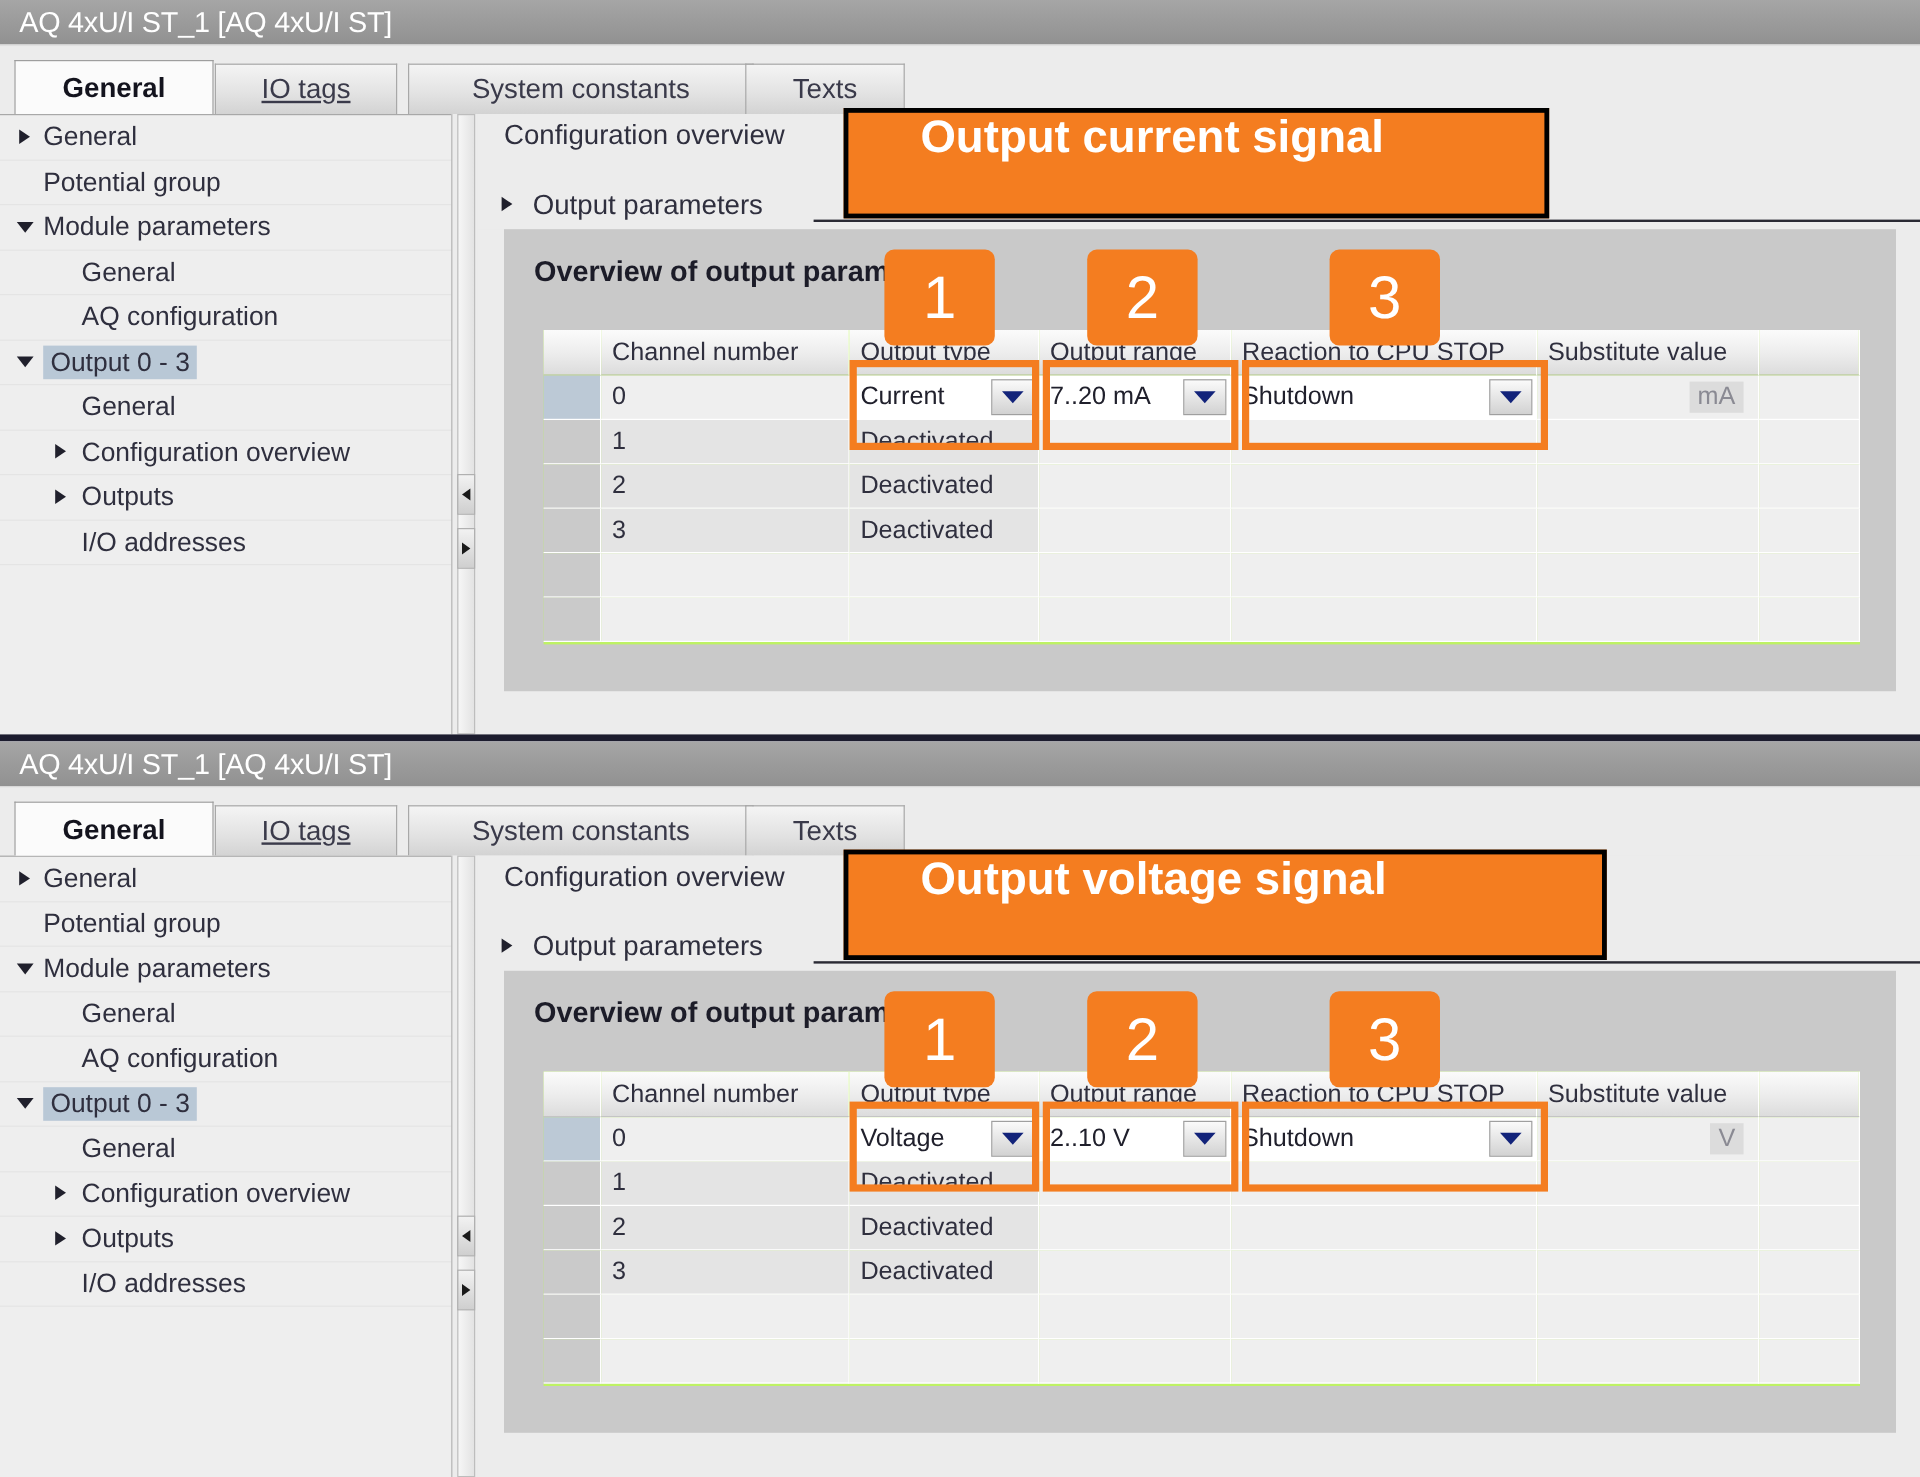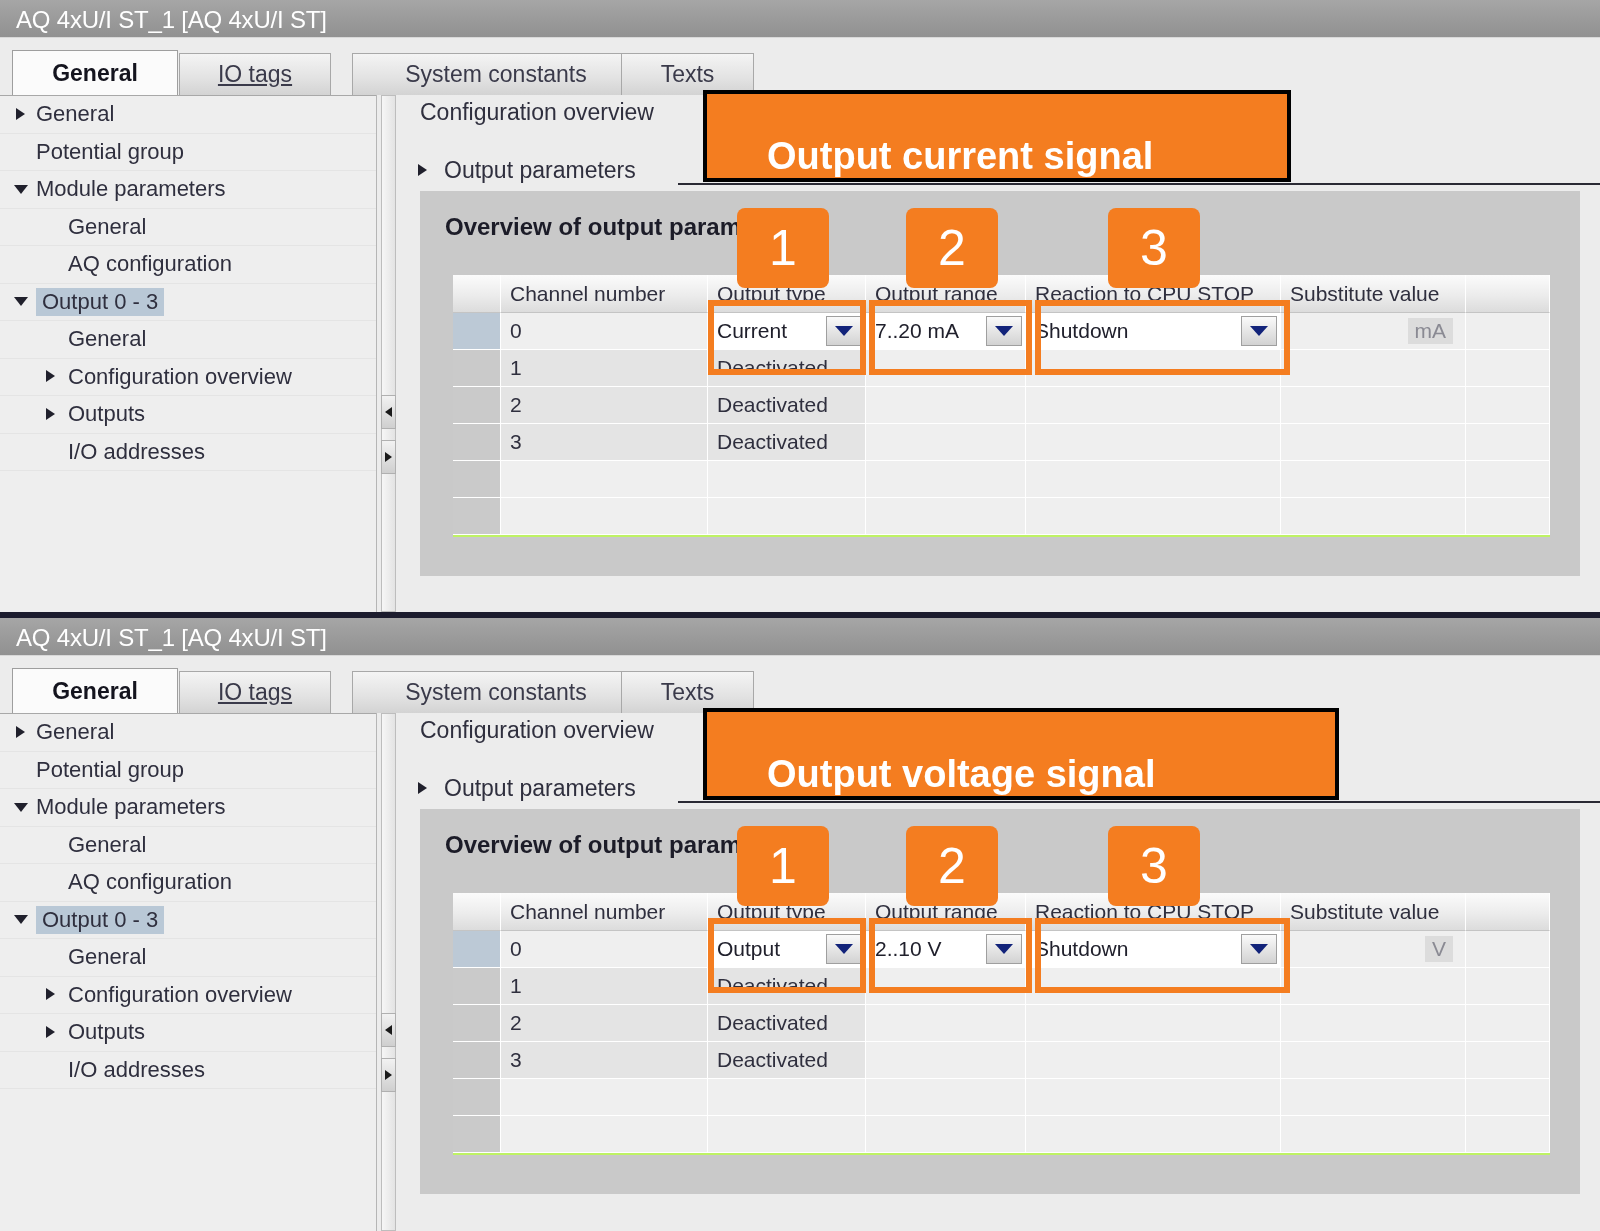--- a/index.html
+++ b/index.html
@@ -75,21 +75,21 @@
     background: #fbfbfb;
     color: #14141e;
     font-weight: bold;
     border-color: #9e9e9e;
     height: 45px;
     top: 11px;
     z-index: 3;
   }
   .tab-general  { left: 12px;  width: 166px; }
   .tab-iotags   { left: 179px; width: 152px; text-decoration: underline; }
-  .tab-sysconst { left: 352px; width: 288px; }
+  .tab-sysconst { left: 340px; width: 288px; }
   .tab-texts    { left: 621px; width: 133px; }
 
   
   .sidebar {
     position: absolute;
     left: 0;
     width: 376px;
     background: #eeeeee;
     border-top: 1px solid #a8a8a8;
     box-sizing: border-box;
@@ -288,21 +288,21 @@
     display: block;
   }
 
   
   .callout {
     position: absolute;
     background: #f47d20;
     border: 4px solid #000000;
     box-sizing: border-box;
     display: flex;
-    align-items: flex-end;
+    align-items: flex-start;
     z-index: 40;
   }
   .callout span {
     color: #ffffff;
     font-size: 38px;
     font-weight: bold;
     padding-left: 60px;
     white-space: nowrap;
   }
   .badge {
@@ -614,21 +614,21 @@
           <div class="tcell th" style="left:413px; width:160px;">Output range</div>
           <div class="tcell th" style="left:573px; width:255px;">Reaction to CPU STOP</div>
           <div class="tcell th" style="left:828px; width:185px;">Substitute value</div>
           <div class="tcell th" style="left:1013px; width:84px;"></div>
         </div>
 
         <div class="tbl-row" style="top:38px; height:37px;">
           <div class="tcell td rowhdr sel" style="left:0; width:48px;"></div>
           <div class="tcell td" style="left:48px; width:207px;">0</div>
           <div class="field" style="left:255px; width:158px;">
-            <span class="fval">Output</span>
+            <span class="fval">Voltage</span>
             <span class="ddbtn">
                 <i></i>
               </span>
           </div>
           <div class="field" style="left:413px; width:160px;">
             <span class="fval">2..10 V</span>
             <span class="ddbtn">
                 <i></i>
               </span>
           </div>

